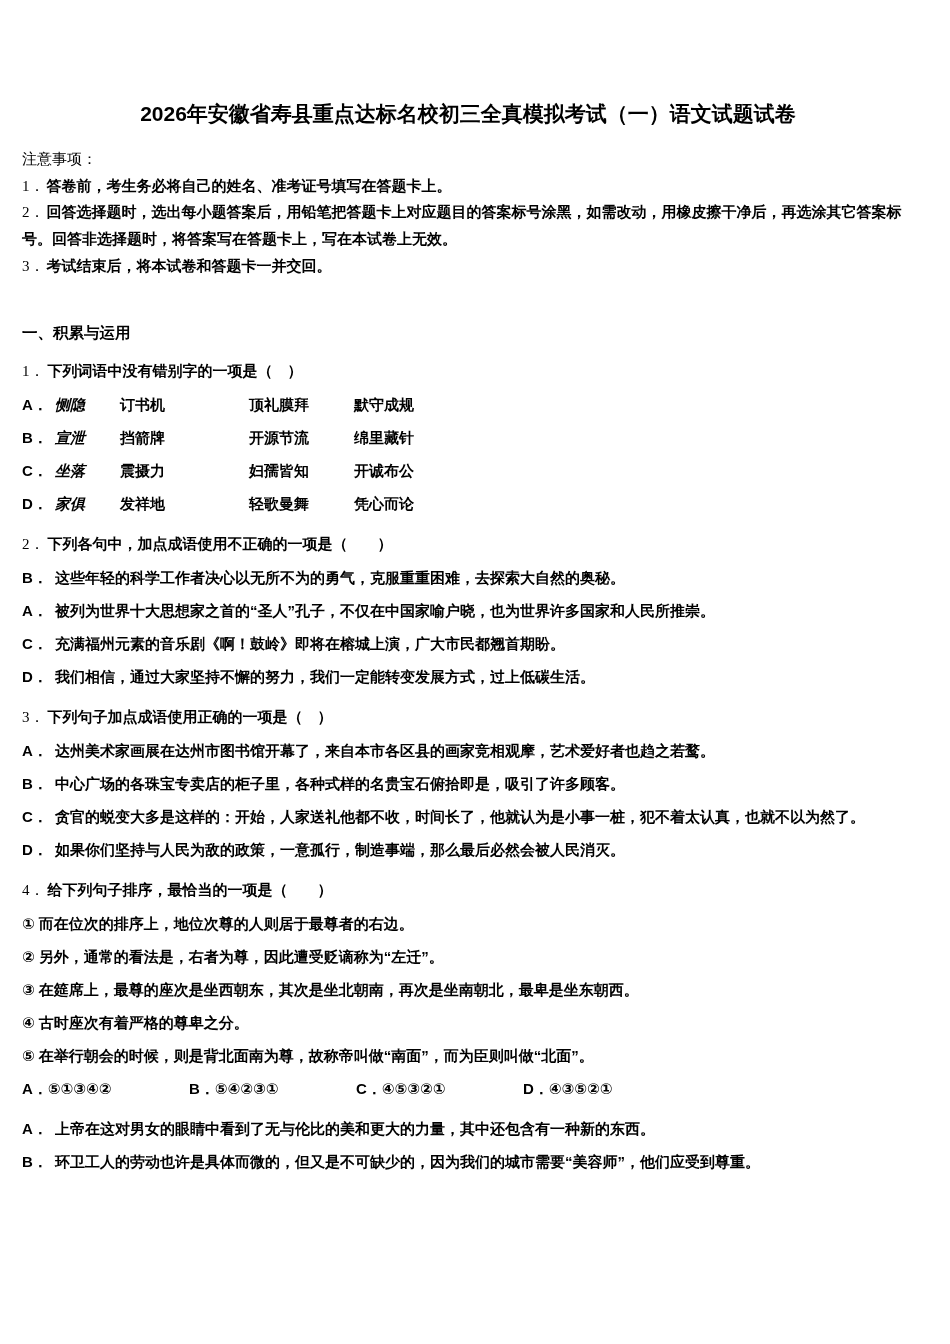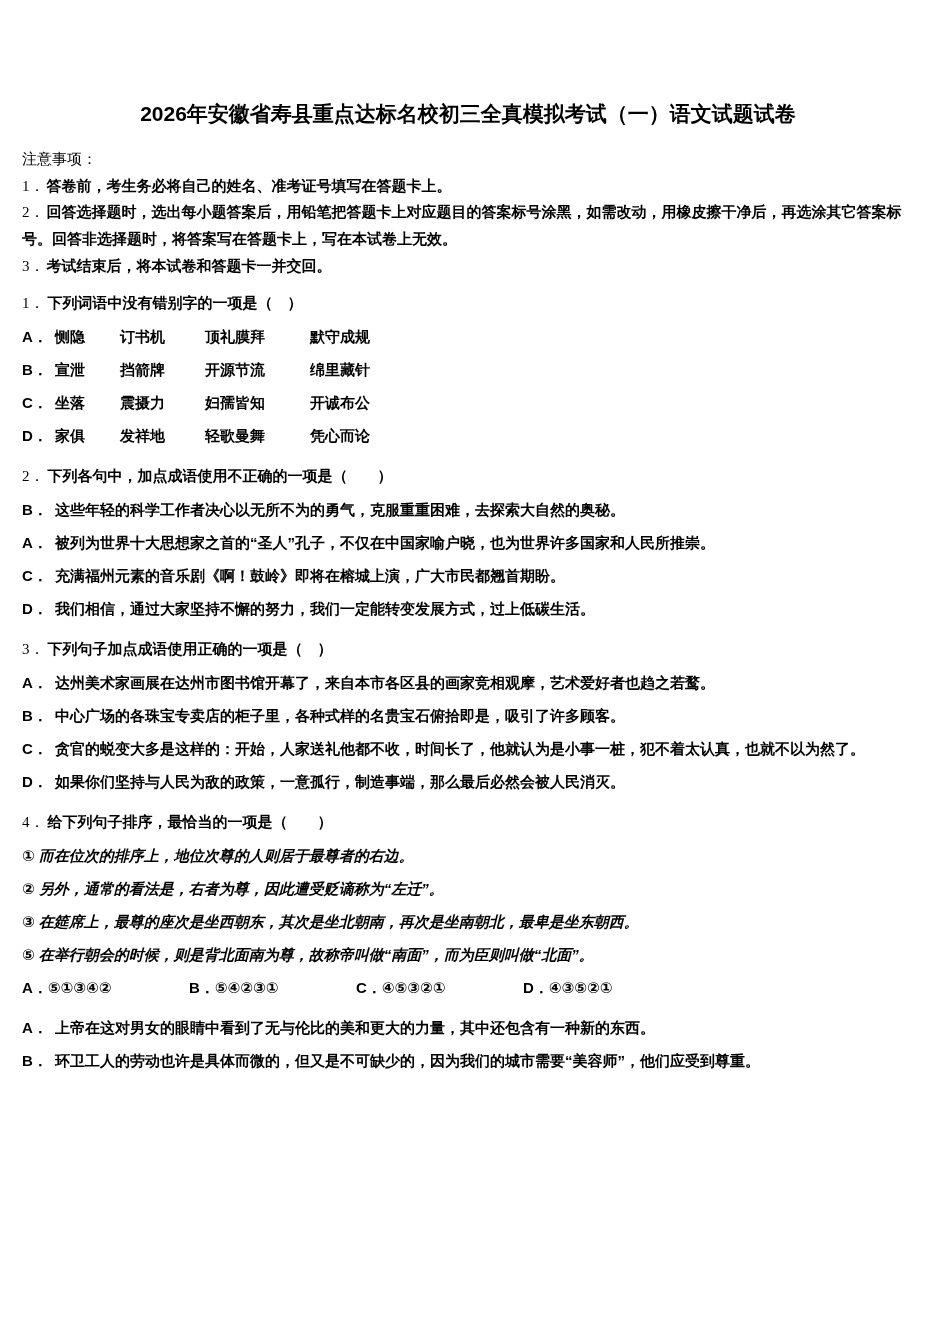--- a/index.html
+++ b/index.html
@@ -67,29 +67,28 @@
   }
   .olabel { display: inline-block; min-width: 33px; }
 
   .wopt {
     display: flex;
     font-size: 15px;
     font-weight: 700;
     line-height: 2.2;
   }
   .wopt .olabel { width: 33px; min-width: 33px; }
-  .wcell1 { width: 65px; }
+  .wcell1 { width: 65px; font-style: italic; }
   .wcell2 { width: 85px; }
-  .wcell3 { width: 105px; }
+  .wcell3 { width: 105px; margin-left: 44px; }
 
   .sentence {
     font-size: 15px;
     font-weight: 700;
     line-height: 2.2;
-    font-style: italic;
   }
 
   .inline-opts {
     display: flex;
     font-size: 15px;
     font-weight: 700;
     line-height: 2.2;
   }
   .inline-opt { width: 167px; }
   .inline-opt:last-child { width: auto; }
@@ -101,20 +100,21 @@
 
   <h1 class="title">2026年安徽省寿县重点达标名校初三全真模拟考试（一）语文试题试卷</h1>
 
   <div>
     <p class="notice-heading">注意事项：</p>
     <p class="notice-item"><span class="nnum">1．</span><span>答卷前，考生务必将自己的姓名、准考证号填写在答题卡上。</span></p>
     <p class="notice-item"><span class="nnum">2．</span><span>回答选择题时，选出每小题答案后，用铅笔把答题卡上对应题目的答案标号涂黑，如需改动，用橡皮擦干净后，再选涂其它答案标号。回答非选择题时，将答案写在答题卡上，写在本试卷上无效。</span></p>
     <p class="notice-item"><span class="nnum">3．</span><span>考试结束后，将本试卷和答题卡一并交回。</span></p>
   </div>
 
+  <p class="section-heading">一、积累与运用</p>
 
   <div class="q">
     <p class="stem"><span class="qnum">1．</span><span>下列词语中没有错别字的一项是（　）</span></p>
     <div class="wopt">
       <span class="olabel">A．</span>
       <span class="wcell1">恻隐</span>
       <span class="wcell2">订书机</span>
       <span class="wcell3">顶礼膜拜</span>
       <span>默守成规</span>
     </div>
@@ -155,20 +155,21 @@
     <p class="opt"><span class="olabel">B．</span><span>中心广场的各珠宝专卖店的柜子里，各种式样的名贵宝石俯拾即是，吸引了许多顾客。</span></p>
     <p class="opt"><span class="olabel">C．</span><span>贪官的蜕变大多是这样的：开始，人家送礼他都不收，时间长了，他就认为是小事一桩，犯不着太认真，也就不以为然了。</span></p>
     <p class="opt"><span class="olabel">D．</span><span>如果你们坚持与人民为敌的政策，一意孤行，制造事端，那么最后必然会被人民消灭。</span></p>
   </div>
 
   <div class="q">
     <p class="stem"><span class="qnum">4．</span><span>给下列句子排序，最恰当的一项是（　　）</span></p>
     <p class="sentence">① 而在位次的排序上，地位次尊的人则居于最尊者的右边。</p>
     <p class="sentence">② 另外，通常的看法是，右者为尊，因此遭受贬谪称为“左迁”。</p>
     <p class="sentence">③ 在筵席上，最尊的座次是坐西朝东，其次是坐北朝南，再次是坐南朝北，最卑是坐东朝西。</p>
+    <p class="sentence">④ 古时座次有着严格的尊卑之分。</p>
     <p class="sentence">⑤ 在举行朝会的时候，则是背北面南为尊，故称帝叫做“南面”，而为臣则叫做“北面”。</p>
     <div class="inline-opts">
       <span class="inline-opt"><span>A．</span><span>⑤①③④②</span></span>
       <span class="inline-opt"><span>B．</span><span>⑤④②③①</span></span>
       <span class="inline-opt"><span>C．</span><span>④⑤③②①</span></span>
       <span class="inline-opt"><span>D．</span><span>④③⑤②①</span></span>
     </div>
   </div>
 
   <div class="q">

